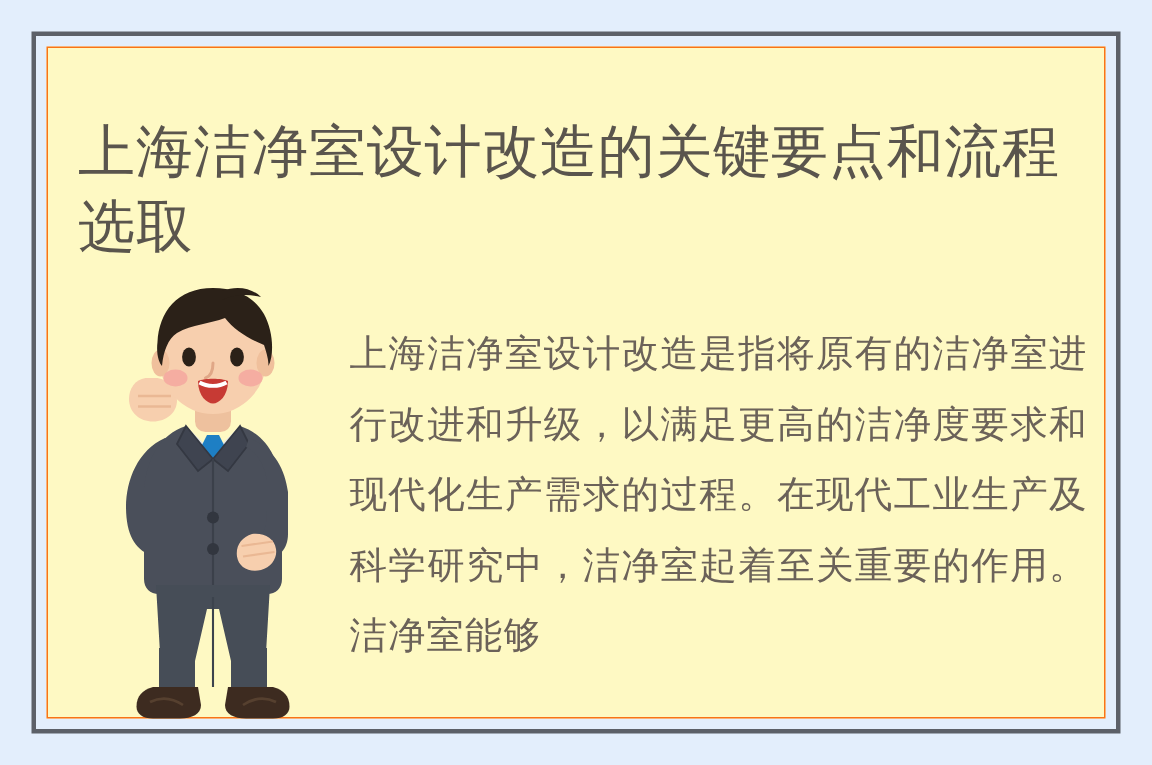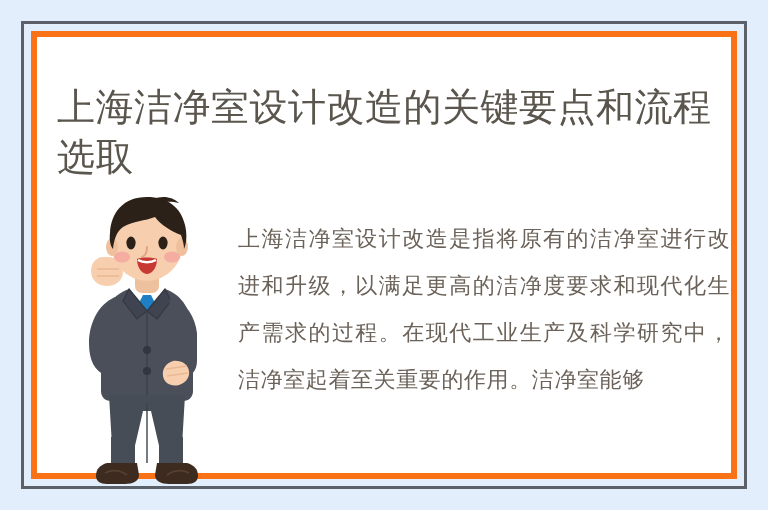--- a/index.html
+++ b/index.html
@@ -26,22 +26,22 @@
     background: #e3eefc;
   }
 
   .card-inner {
     position: absolute;
     left: 7px;
     top: 7px;
     right: 7px;
     bottom: 7px;
     box-sizing: border-box;
-    border: 6px solid #f97316;
-    background: #ffffff;
+    border: 1px solid #f97316;
+    background: #fef9c3;
   }
 
   .card-title {
     position: absolute;
     left: 20px;
     top: 20px;
     width: 660px;
     font-size: 38px;
     line-height: 50px;
     letter-spacing: 0.5px;
@@ -69,21 +69,21 @@
     display: block;
     width: 160px;
     height: 305px;
   }
 
   .body-text {
     position: absolute;
     left: 201px;
     top: 16px;
     width: 492px;
-    font-size: 22px;
+    font-size: 25px;
     line-height: 47px;
     color: #6b6259;
     text-align: justify;
     text-justify: inter-character;
     letter-spacing: 0.6px;
     white-space: pre-wrap;
   }
 </style>
 </head>
 <body>

